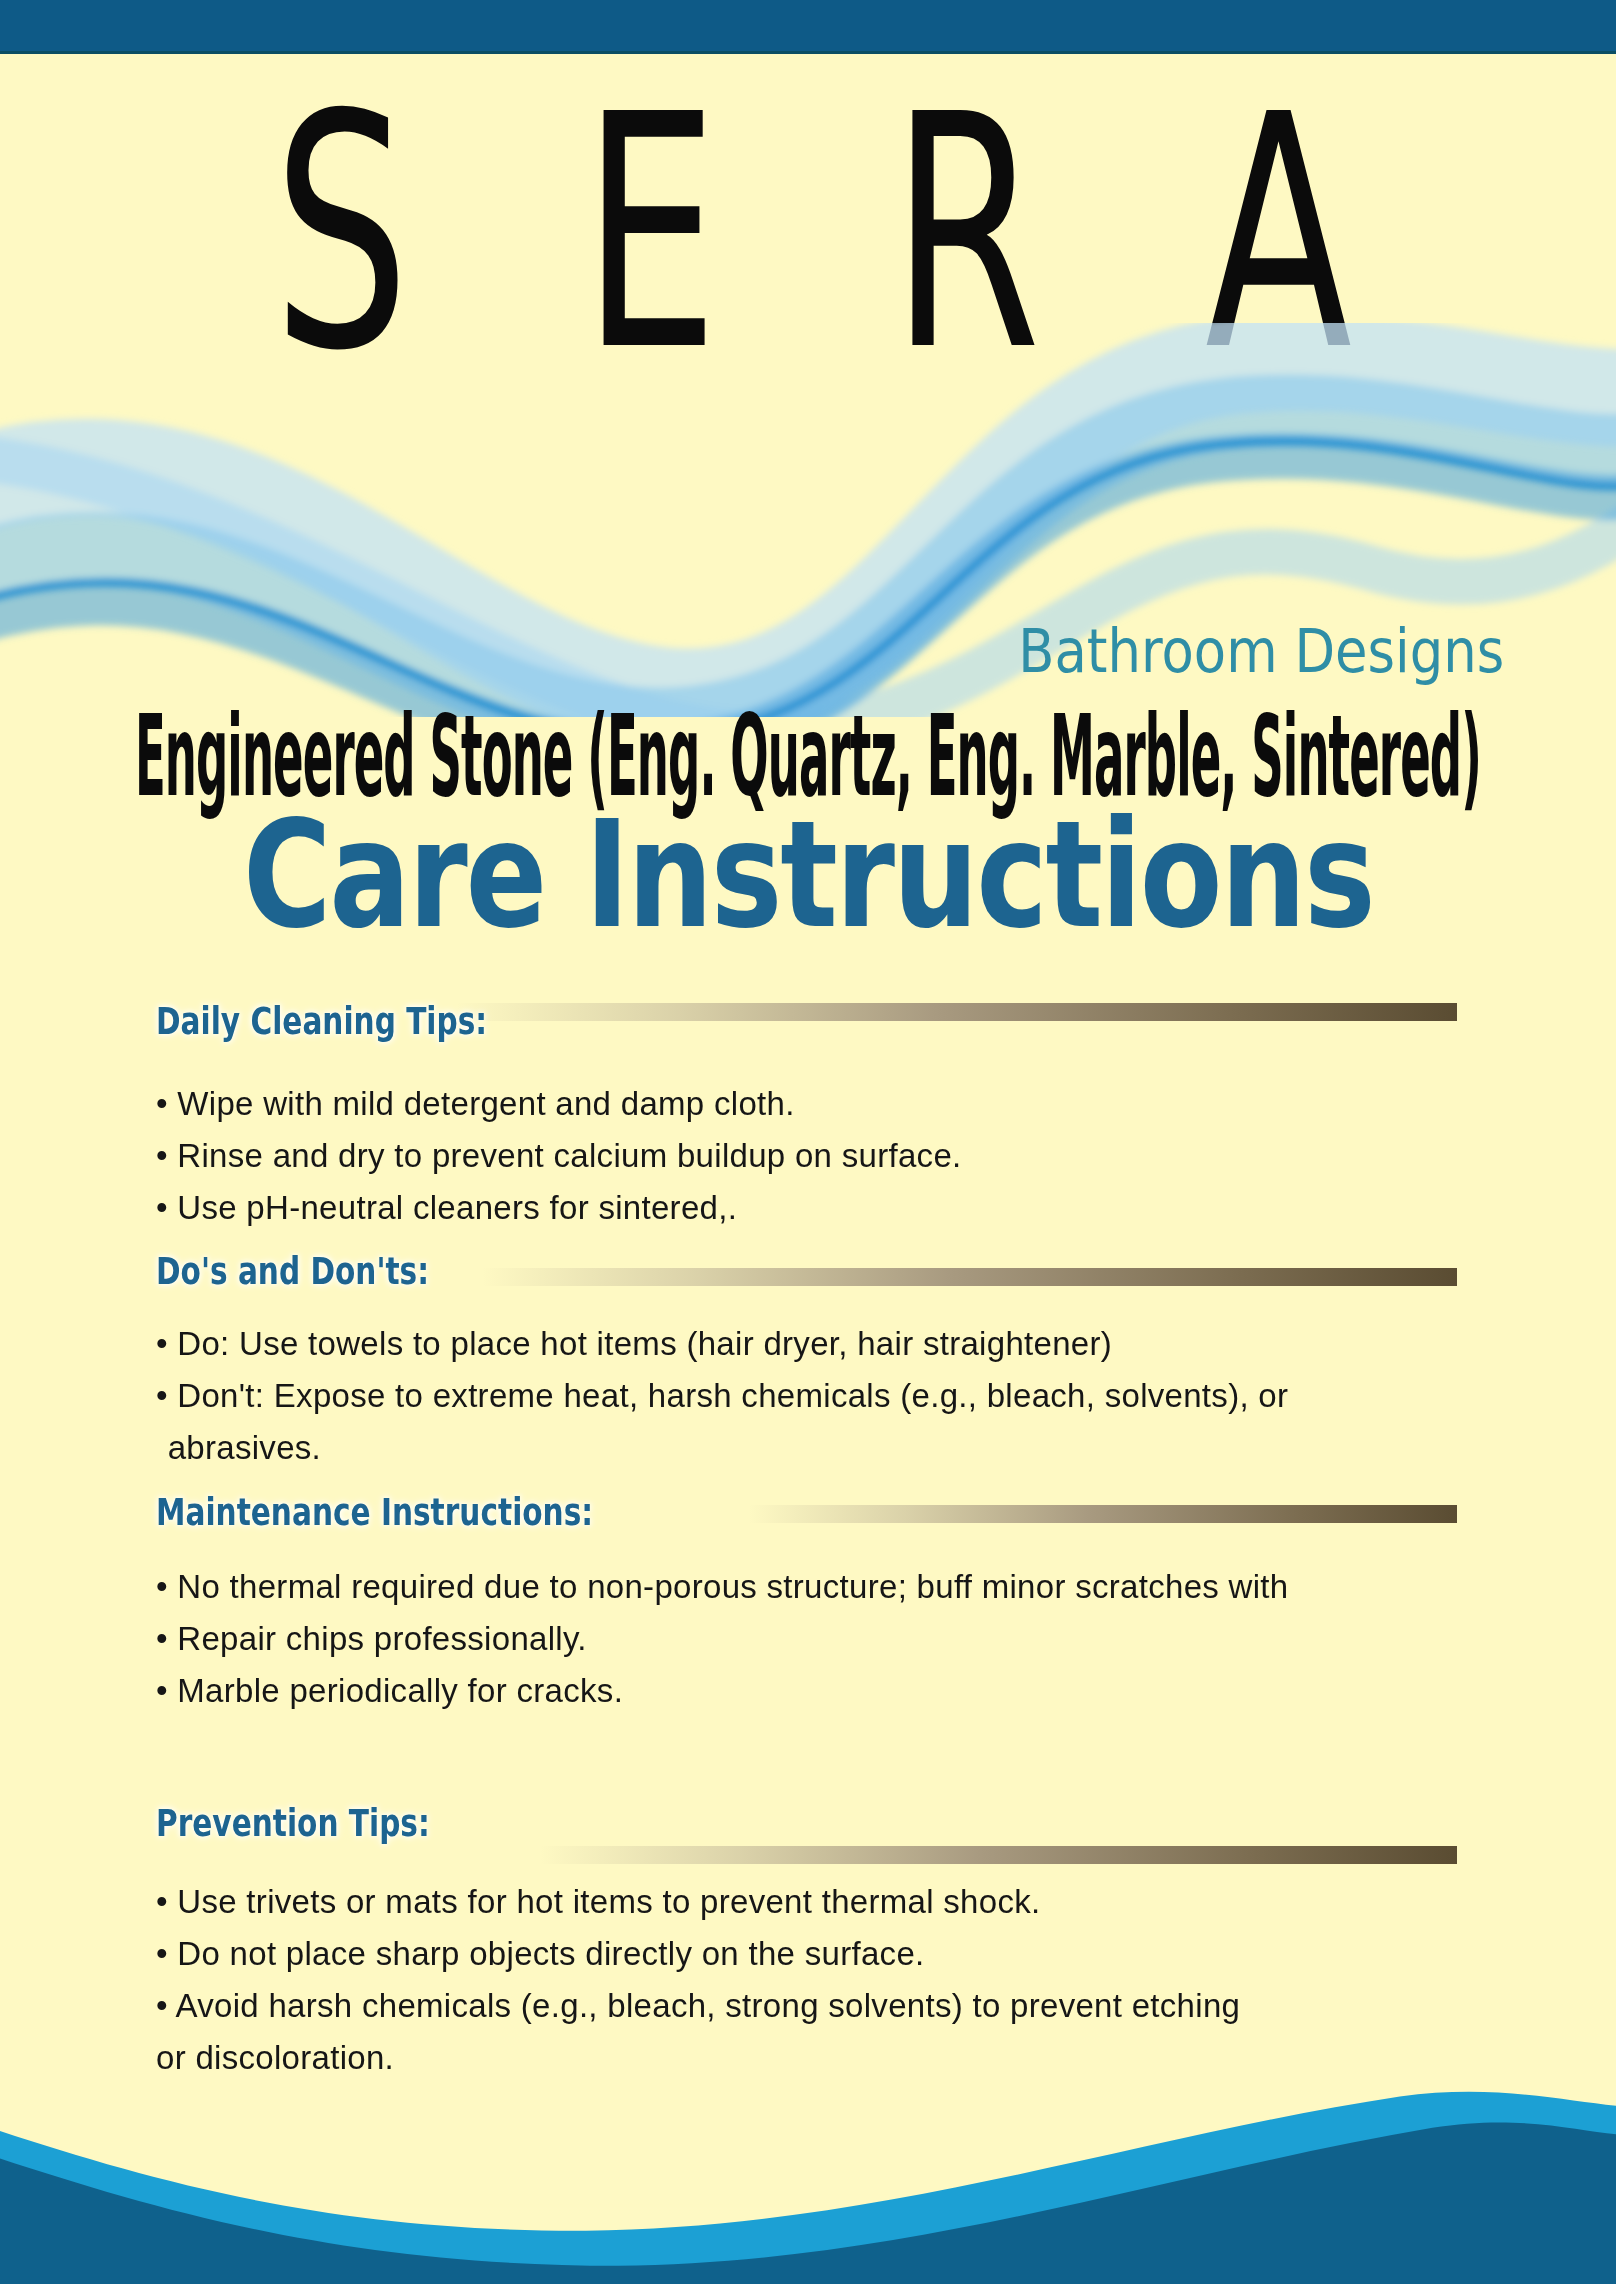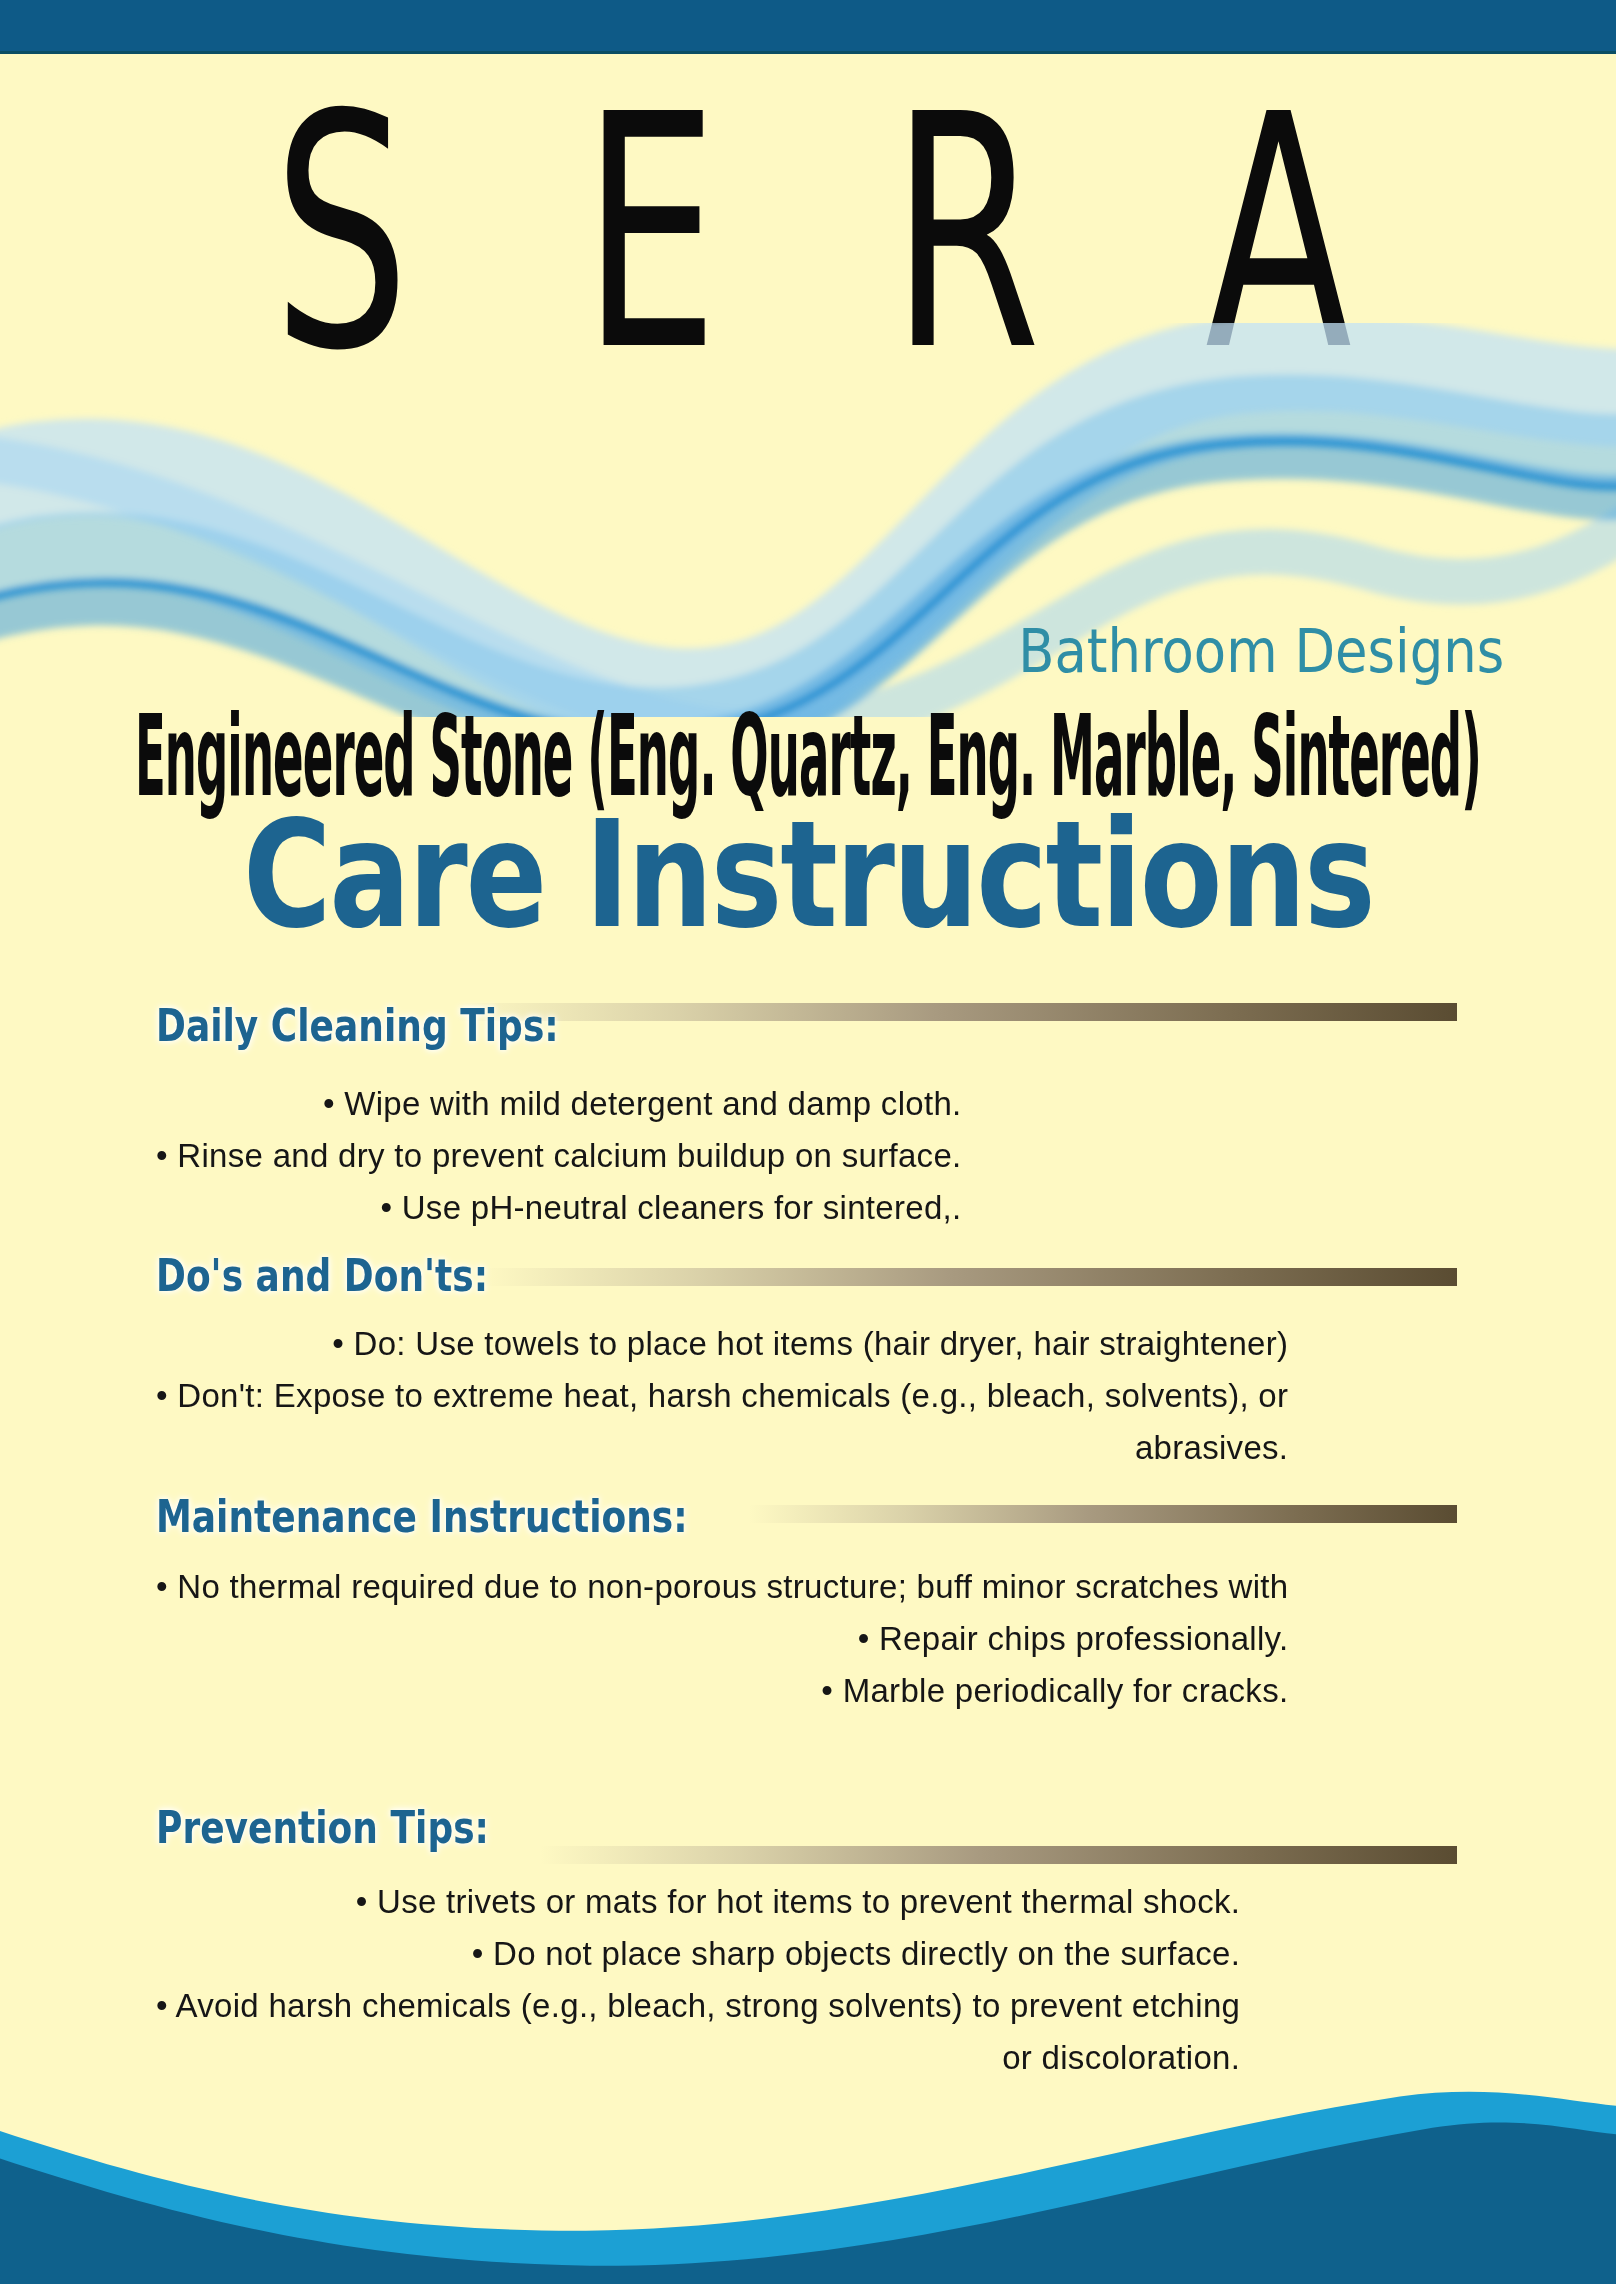--- a/index.html
+++ b/index.html
@@ -68,30 +68,30 @@
       rgba(150,135,105,0) 0%,
       rgba(175,162,138,0.45) 22%,
       #A89A80 48%,
       #7B6C50 78%,
       var(--bar_dark) 100%);
     z-index:1;
   }
   .sec-heading{
     position:absolute;left:156px;z-index:2;
     font-family:"DejaVu Sans", sans-serif;font-weight:700;
-    font-size:45px;color:var(--heading_blue);
+    font-size:37px;color:var(--heading_blue);
     white-space:nowrap;line-height:1;
     text-shadow:0 0 6.5px #ffffff,0 0 9px #ffffff;
   }
   .sec-heading>span{display:inline-block;transform:scaleX(0.8);transform-origin:left center;}
   .sec-items{
     position:absolute;left:156px;z-index:2;
     font-size:33px;letter-spacing:0.3px;color:#161616;
   }
-  .sec-items .line{line-height:52px;white-space:nowrap;text-align:right;}
+  .sec-items .line{line-height:52px;white-space:nowrap;}
   .sec-items .line.indent{padding-left:11.7px;}
   
   .s1-bar{left:456px;width:1001px;top:1003px;}
   .s1-h{top:1003px;}
   .s1-items{top:1078px;}
   .s2-bar{left:482px;width:975px;top:1268px;}
   .s2-h{top:1253px;}
   .s2-items{top:1318px;}
   .s3-bar{left:749px;width:708px;top:1505px;}
   .s3-h{top:1494px;}

